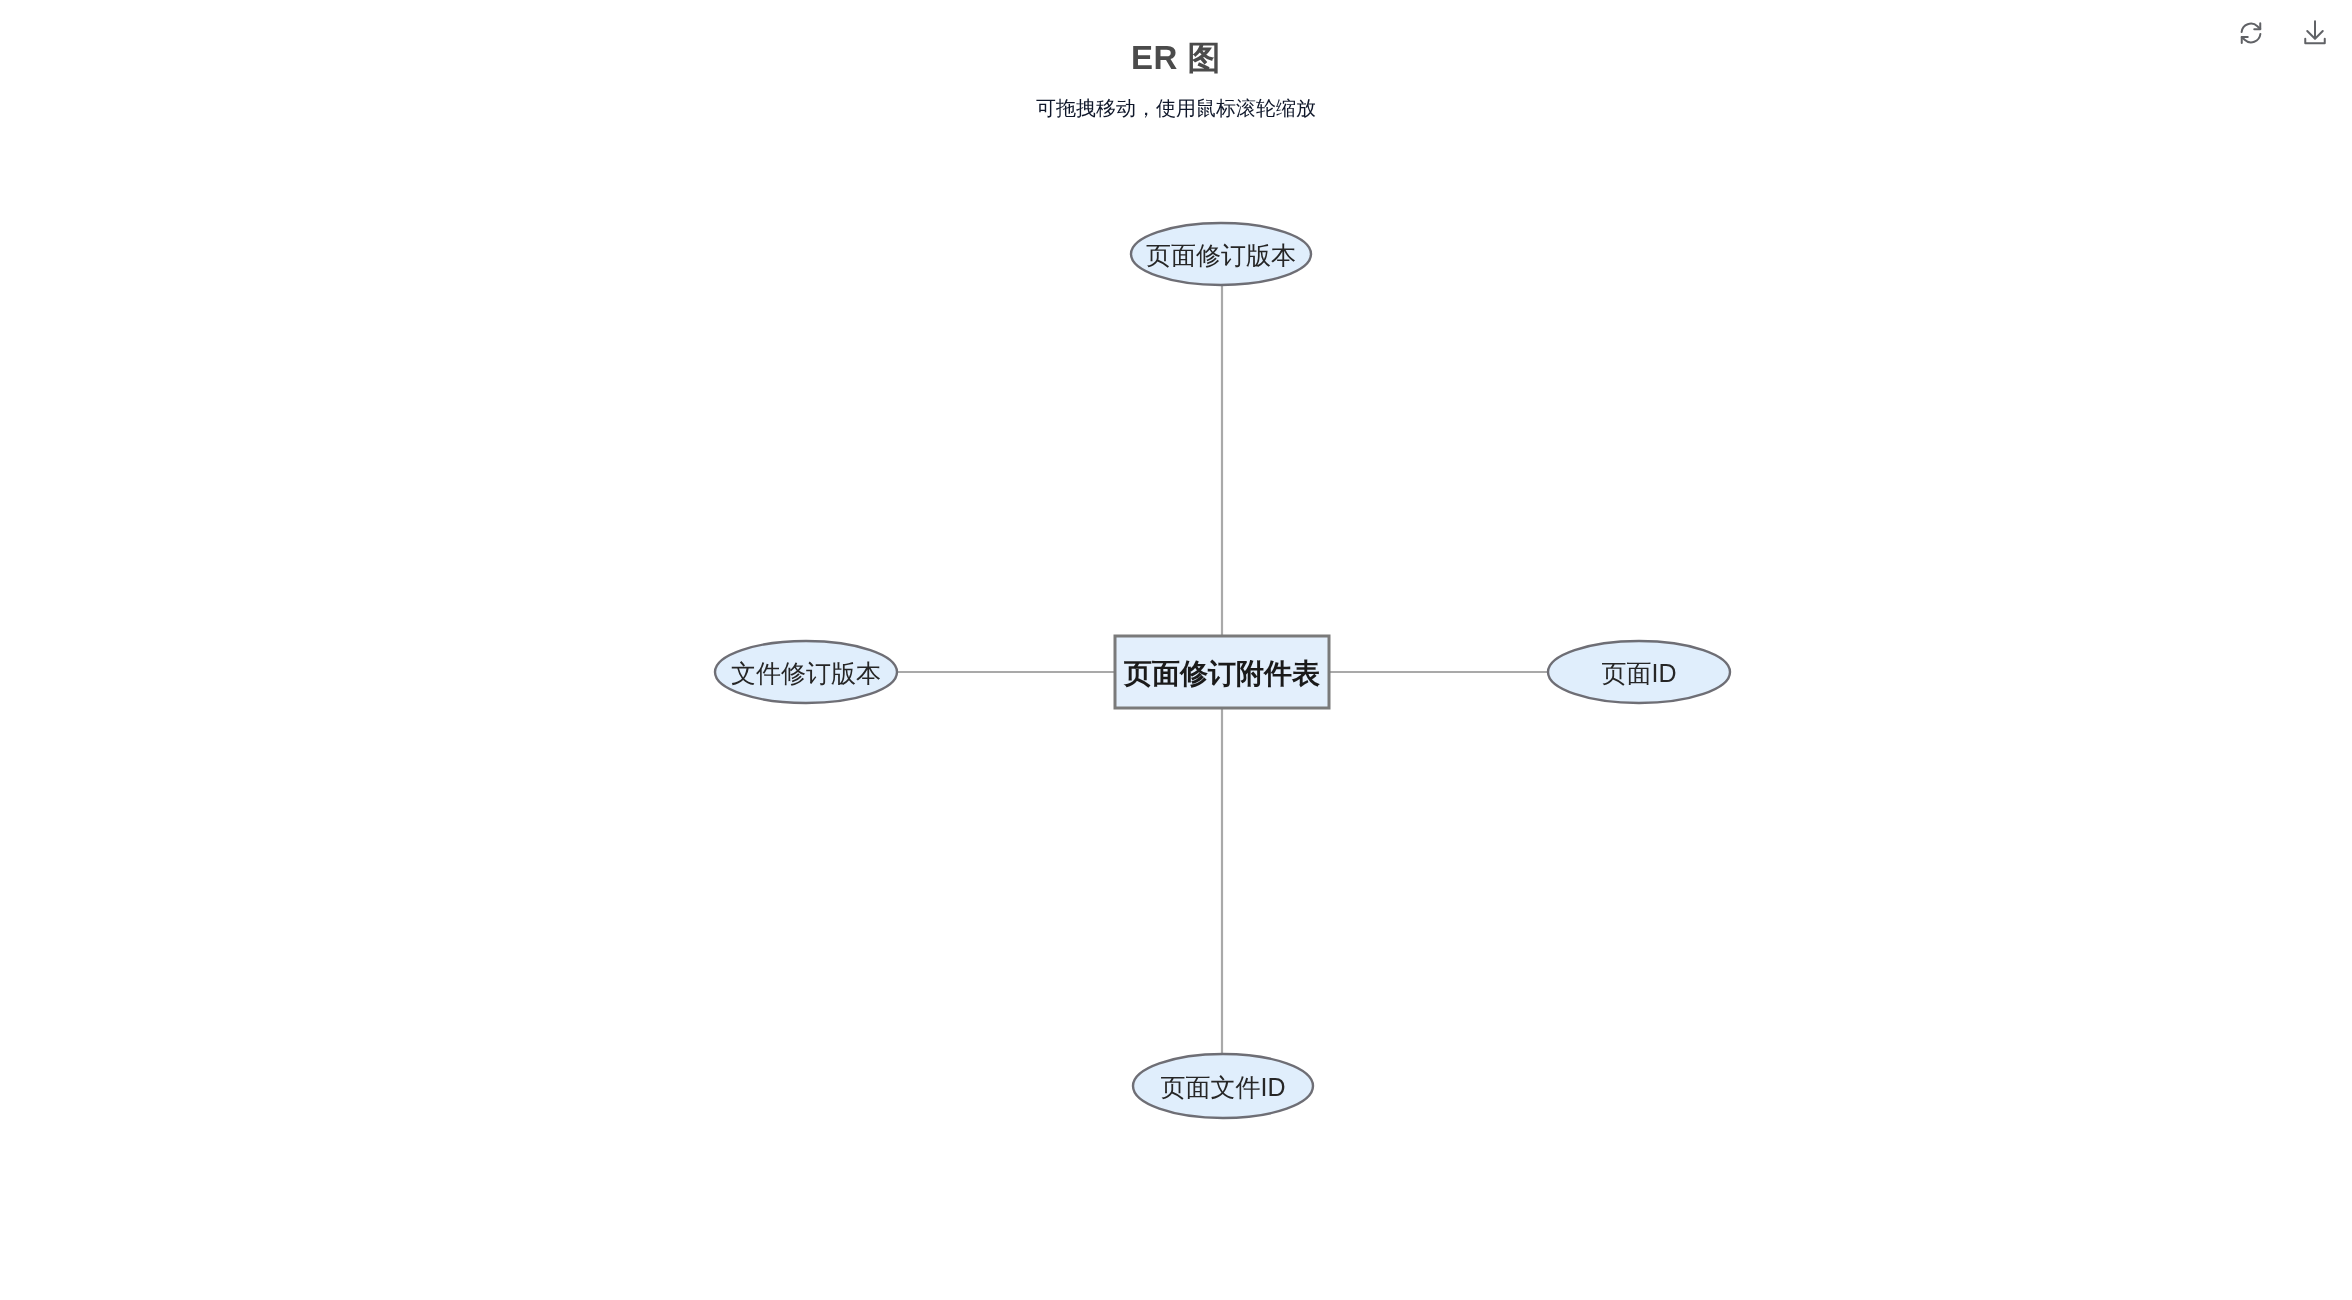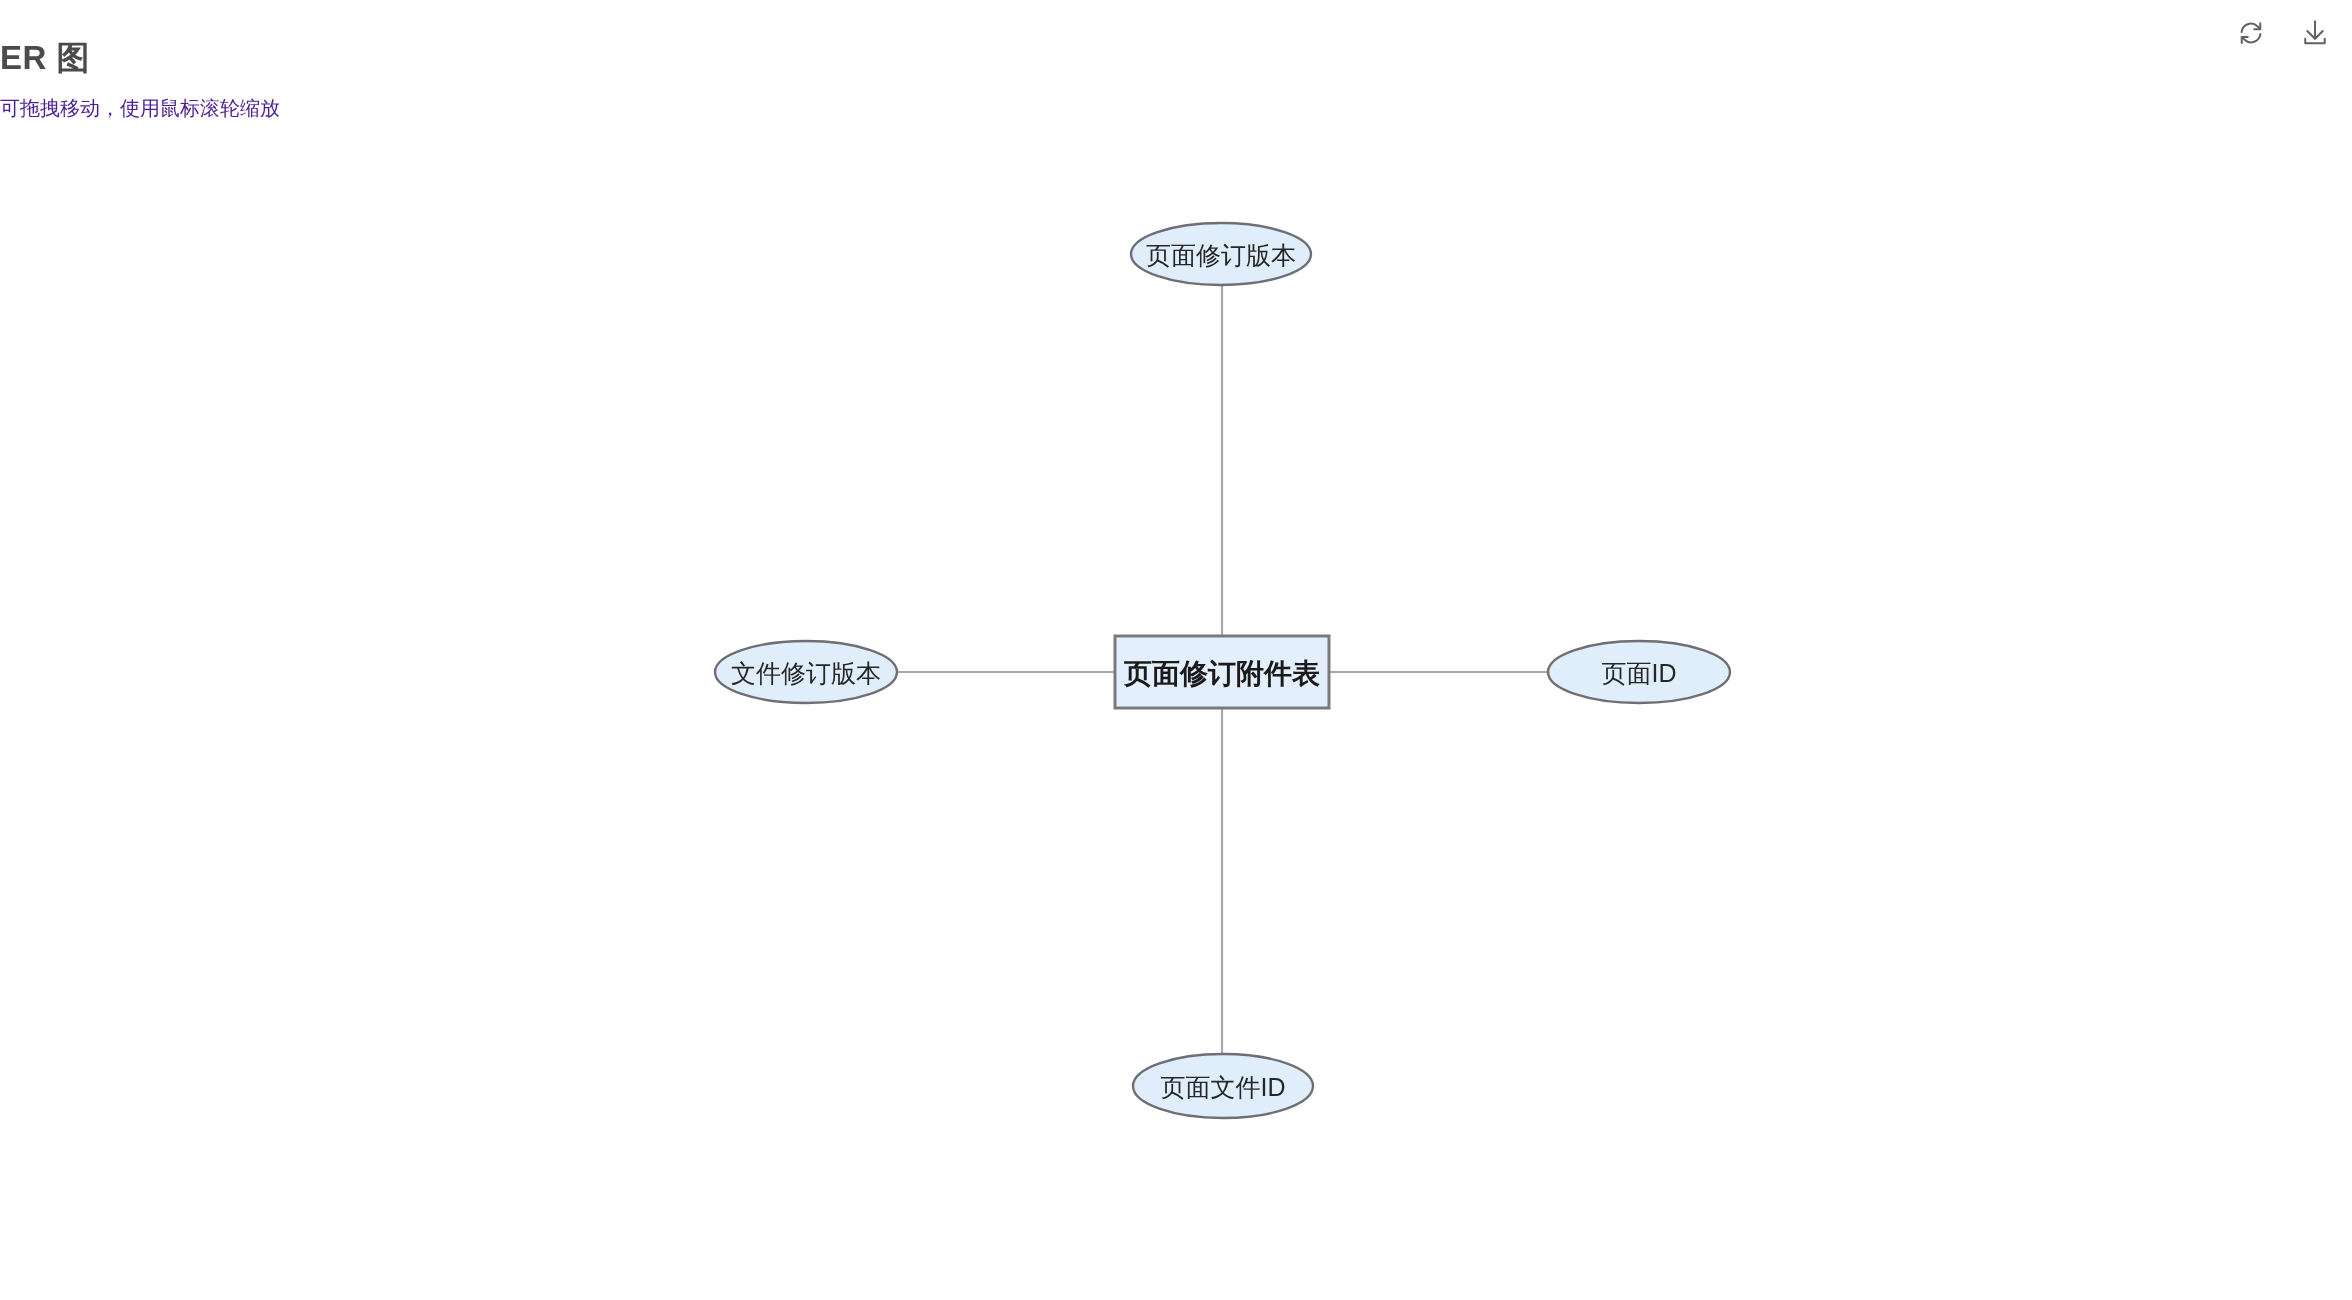--- a/index.html
+++ b/index.html
@@ -43,39 +43,39 @@
     color: #606266;
   }
   .tool-btn svg { display: block; }
 
   
   .header {
     position: absolute;
     top: 0;
     left: 0;
     width: 2352px;
-    text-align: left;
+    text-align: center;
     pointer-events: none;
   }
   .page-title {
     margin: 0;
     padding-top: 38px;
     font-size: 33px;
     line-height: 40px;
     font-weight: bold;
     color: #4b4b4b;
     letter-spacing: 0.5px;
   }
   .page-subtitle {
     margin: 0;
     padding-top: 17px;
     font-size: 20px;
     line-height: 26px;
     font-weight: normal;
-    color: #4c1d95;
+    color: #0f172a;
   }
 
   
   .canvas {
     position: absolute;
     top: 0;
     left: 0;
     width: 2352px;
     height: 1300px;
     cursor: grab;

